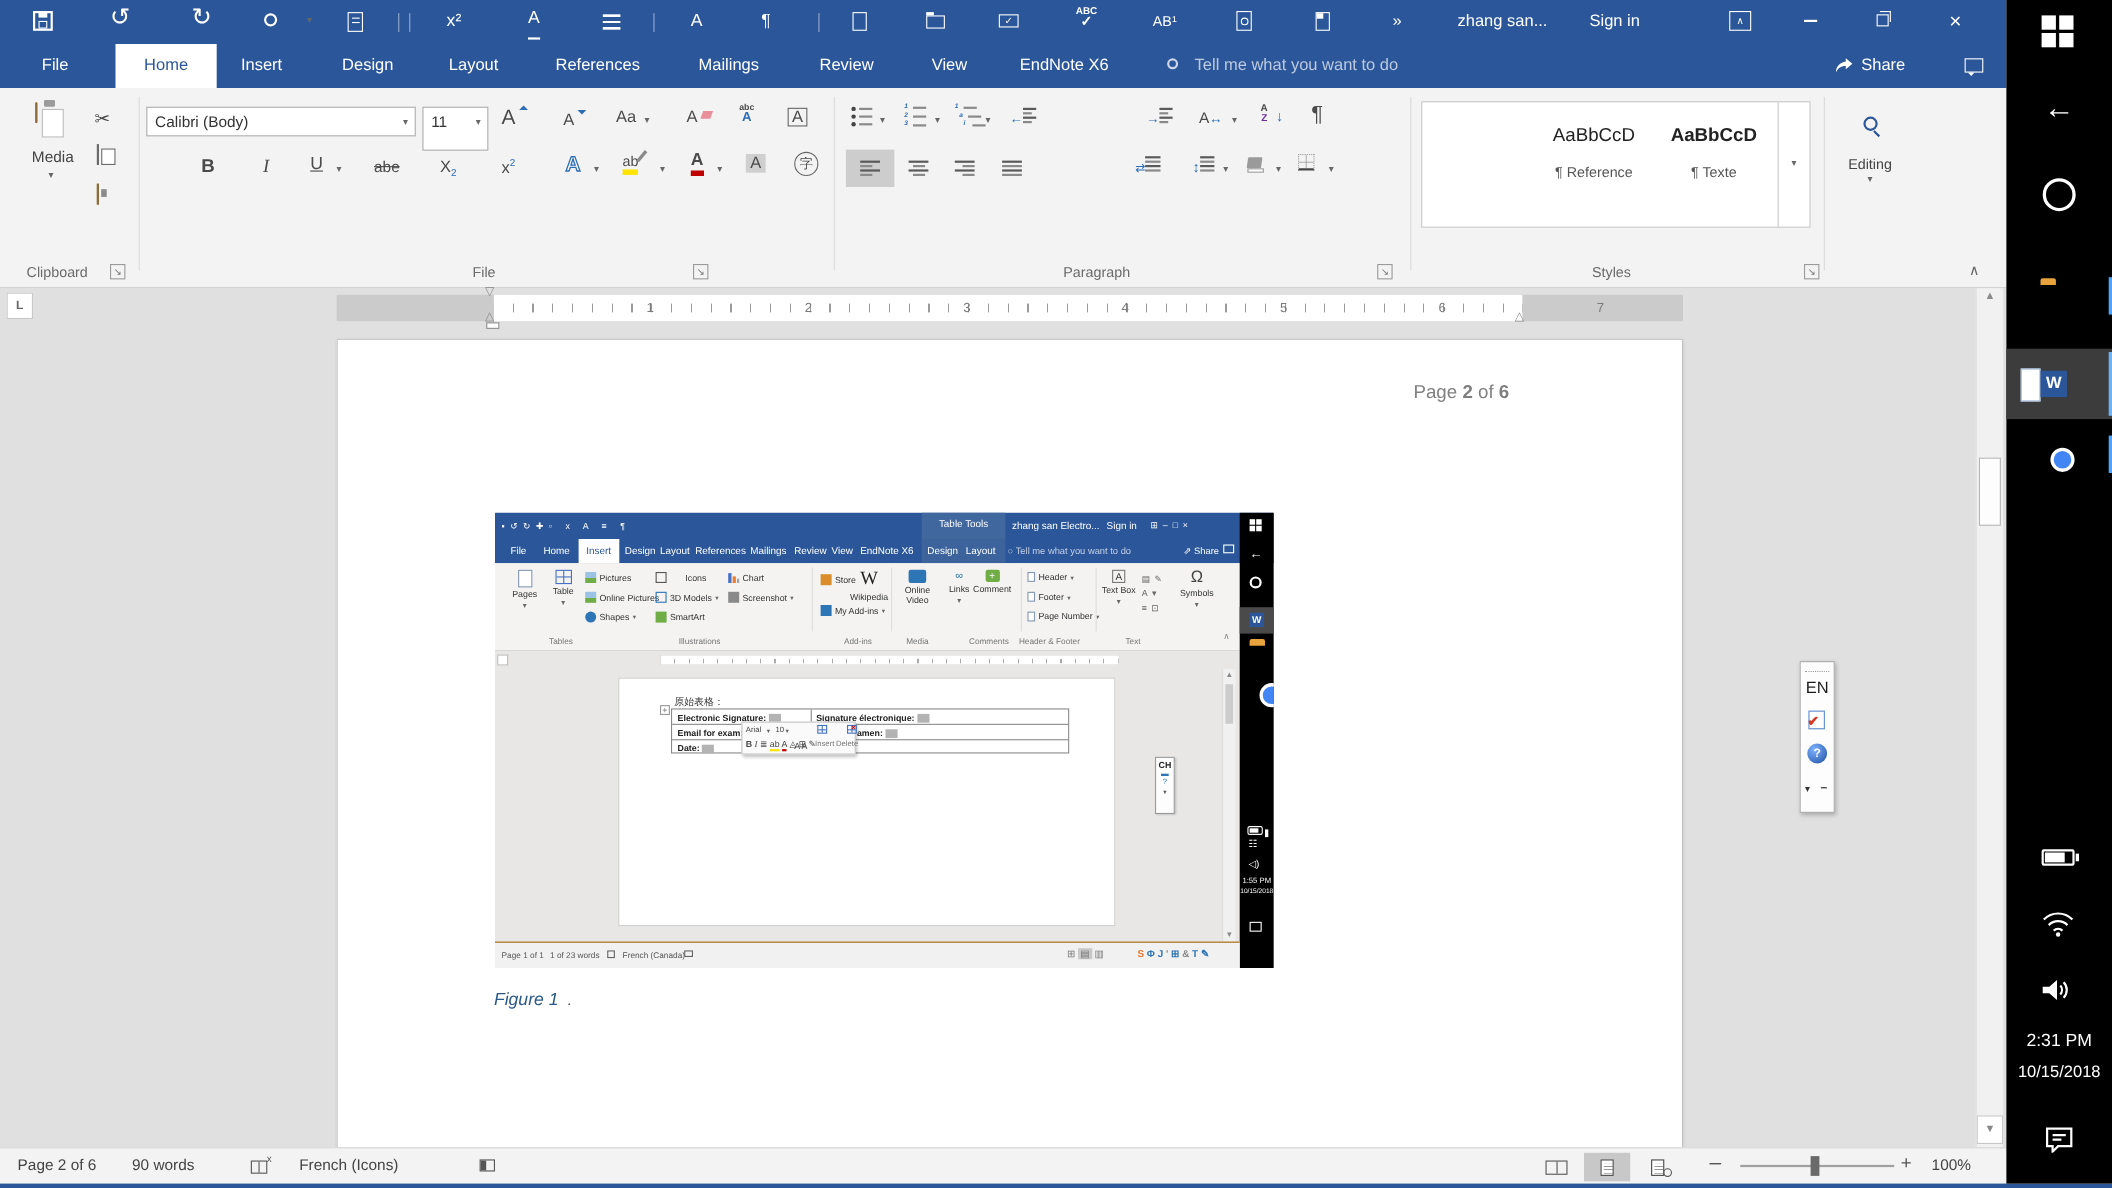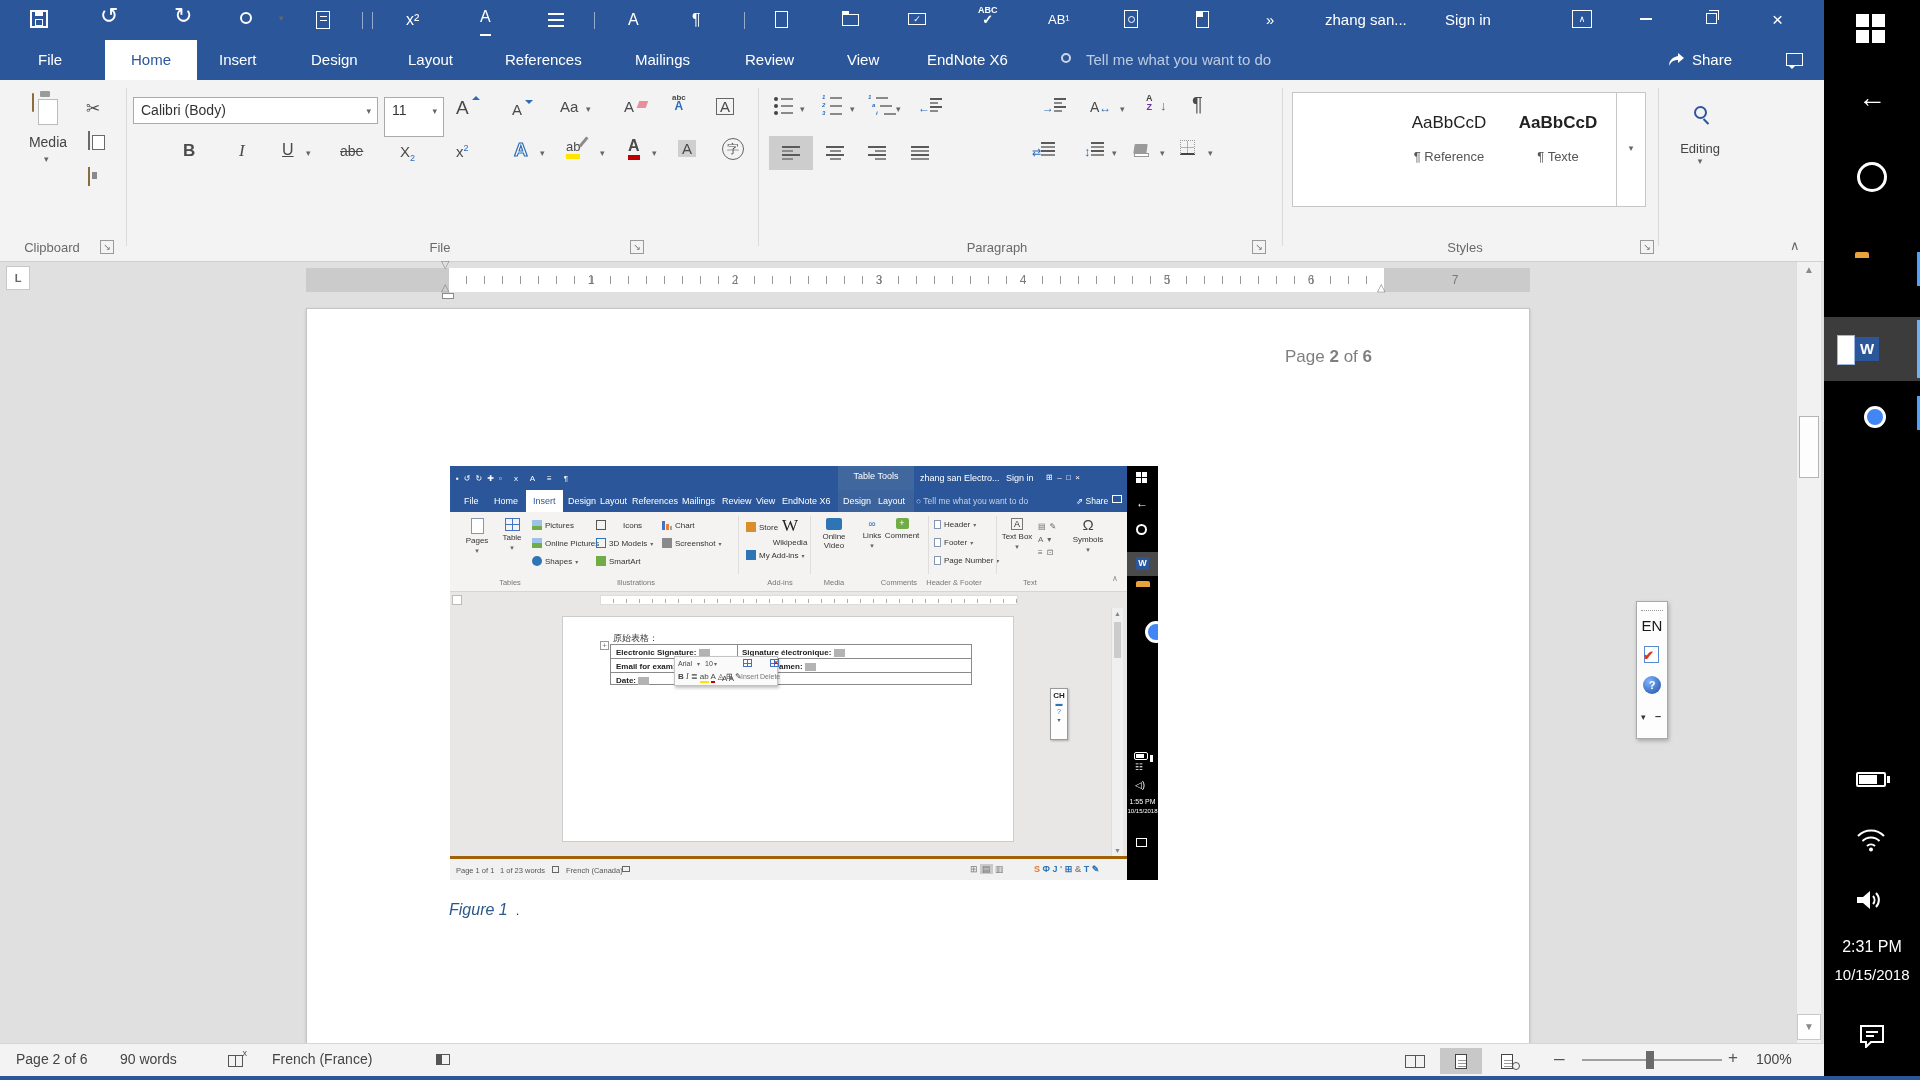--- a/index.html
+++ b/index.html
@@ -529,21 +529,21 @@
         <span class="ic-folder a" style="left:9px;top:120px;width:13px;height:10px"></span>
         <span class="ic-chrome a" style="left:9px;top:146px;width:13px;height:13px"></span>
         <span class="ic-batt a" style="left:7px;top:280px;width:14px;height:8px;border-width:1px"></span>
         <span class="a w" style="left:8px;top:296px;font-size:9px">☷</span>
         <span class="a w" style="left:8px;top:314px;font-size:9px">◁)</span>
         <span class="a w tc" style="left:0;top:332px;width:31px;font-size:7px">1:55 PM</span>
         <span class="a w tc" style="left:0;top:342px;width:31px;font-size:6px">10/15/2018</span>
         <span class="a" style="left:9px;top:372px;width:11px;height:9px;border:1px solid #fff"></span>
       </div>
 
-      <div class="a" style="left:0;top:390px;width:677px;height:24px;background:#f1f1f1;border-top:3px solid #a16207;font-size:7.5px;color:#555">
+      <div class="a" style="left:0;top:390px;width:677px;height:24px;background:#f1f1f1;border-top:1px solid #a16207;font-size:7.5px;color:#555">
         <span class="a" style="left:6px;top:7px">Page 1 of 1</span>
         <span class="a" style="left:50px;top:7px">1 of 23 words</span>
         <span class="a" style="left:102px;top:7px;width:7px;height:7px;border:1px solid #666"></span>
         <span class="a" style="left:116px;top:7px">French (Canada)</span>
         <span class="a" style="left:172px;top:7px;width:8px;height:6px;border:1px solid #666"></span>
         <span class="a" style="left:520px;top:5px;color:#777;font-size:9px">⊞ <span style="background:#c9c9c9;padding:0 2px">▤</span> ▥</span>
         <span class="a" style="left:584px;top:5px;font-size:9px"><b style="color:#e8762c">S</b> <b style="color:#2e75b6">Φ</b> <b style="color:#2e75b6">J</b> <b style="color:#888">'</b> <b style="color:#2e75b6">⊞</b> <b style="color:#888">&amp;</b> <b style="color:#2e75b6">T</b> <b style="color:#2e75b6">✎</b></span>
       </div>
     </div>
 
@@ -557,21 +557,21 @@
 <div class="a vsc">
   <span class="a tc" style="left:0;top:2px;width:24px;color:#8a8a8a;font-size:10px">▲</span>
   <span class="a" style="left:2px;top:154px;width:20px;height:62px;background:#fdfdfd;border:1px solid #b5b5b5"></span>
   <span class="a tc" style="left:0;top:752px;width:24px;height:26px;background:#fff;border:1px solid #c8c8c8;color:#8a8a8a;font-size:10px;line-height:24px">▼</span>
 </div>
 
 <div class="a status">
   <span class="a" style="left:16px;top:7px">Page 2 of 6</span>
   <span class="a" style="left:120px;top:7px">90 words</span>
   <span class="a ic-proof" style="left:228px;top:10px"></span>
-  <span class="a" style="left:272px;top:7px">French (France)</span>
+  <span class="a" style="left:272px;top:7px">French (Icons)</span>
   <span class="a ic-macro" style="left:436px;top:10px"></span>
   <div class="a vbtn" style="left:1394px">
       <span style="width:20px;height:13px;border:1px solid #555;background:linear-gradient(#555,#555) 50% 0/1px 100% no-repeat"></span>
     </div>
   <div class="a vbtn" style="left:1440px;background:#c8c8c8">
       <span class="pgic"></span>
     </div>
   <div class="a vbtn" style="left:1486px">
       <span class="pgic"></span>
       <i class="a" style="left:26px;top:14px;width:8px;height:8px;border:1px solid #555;border-radius:50%"></i>

